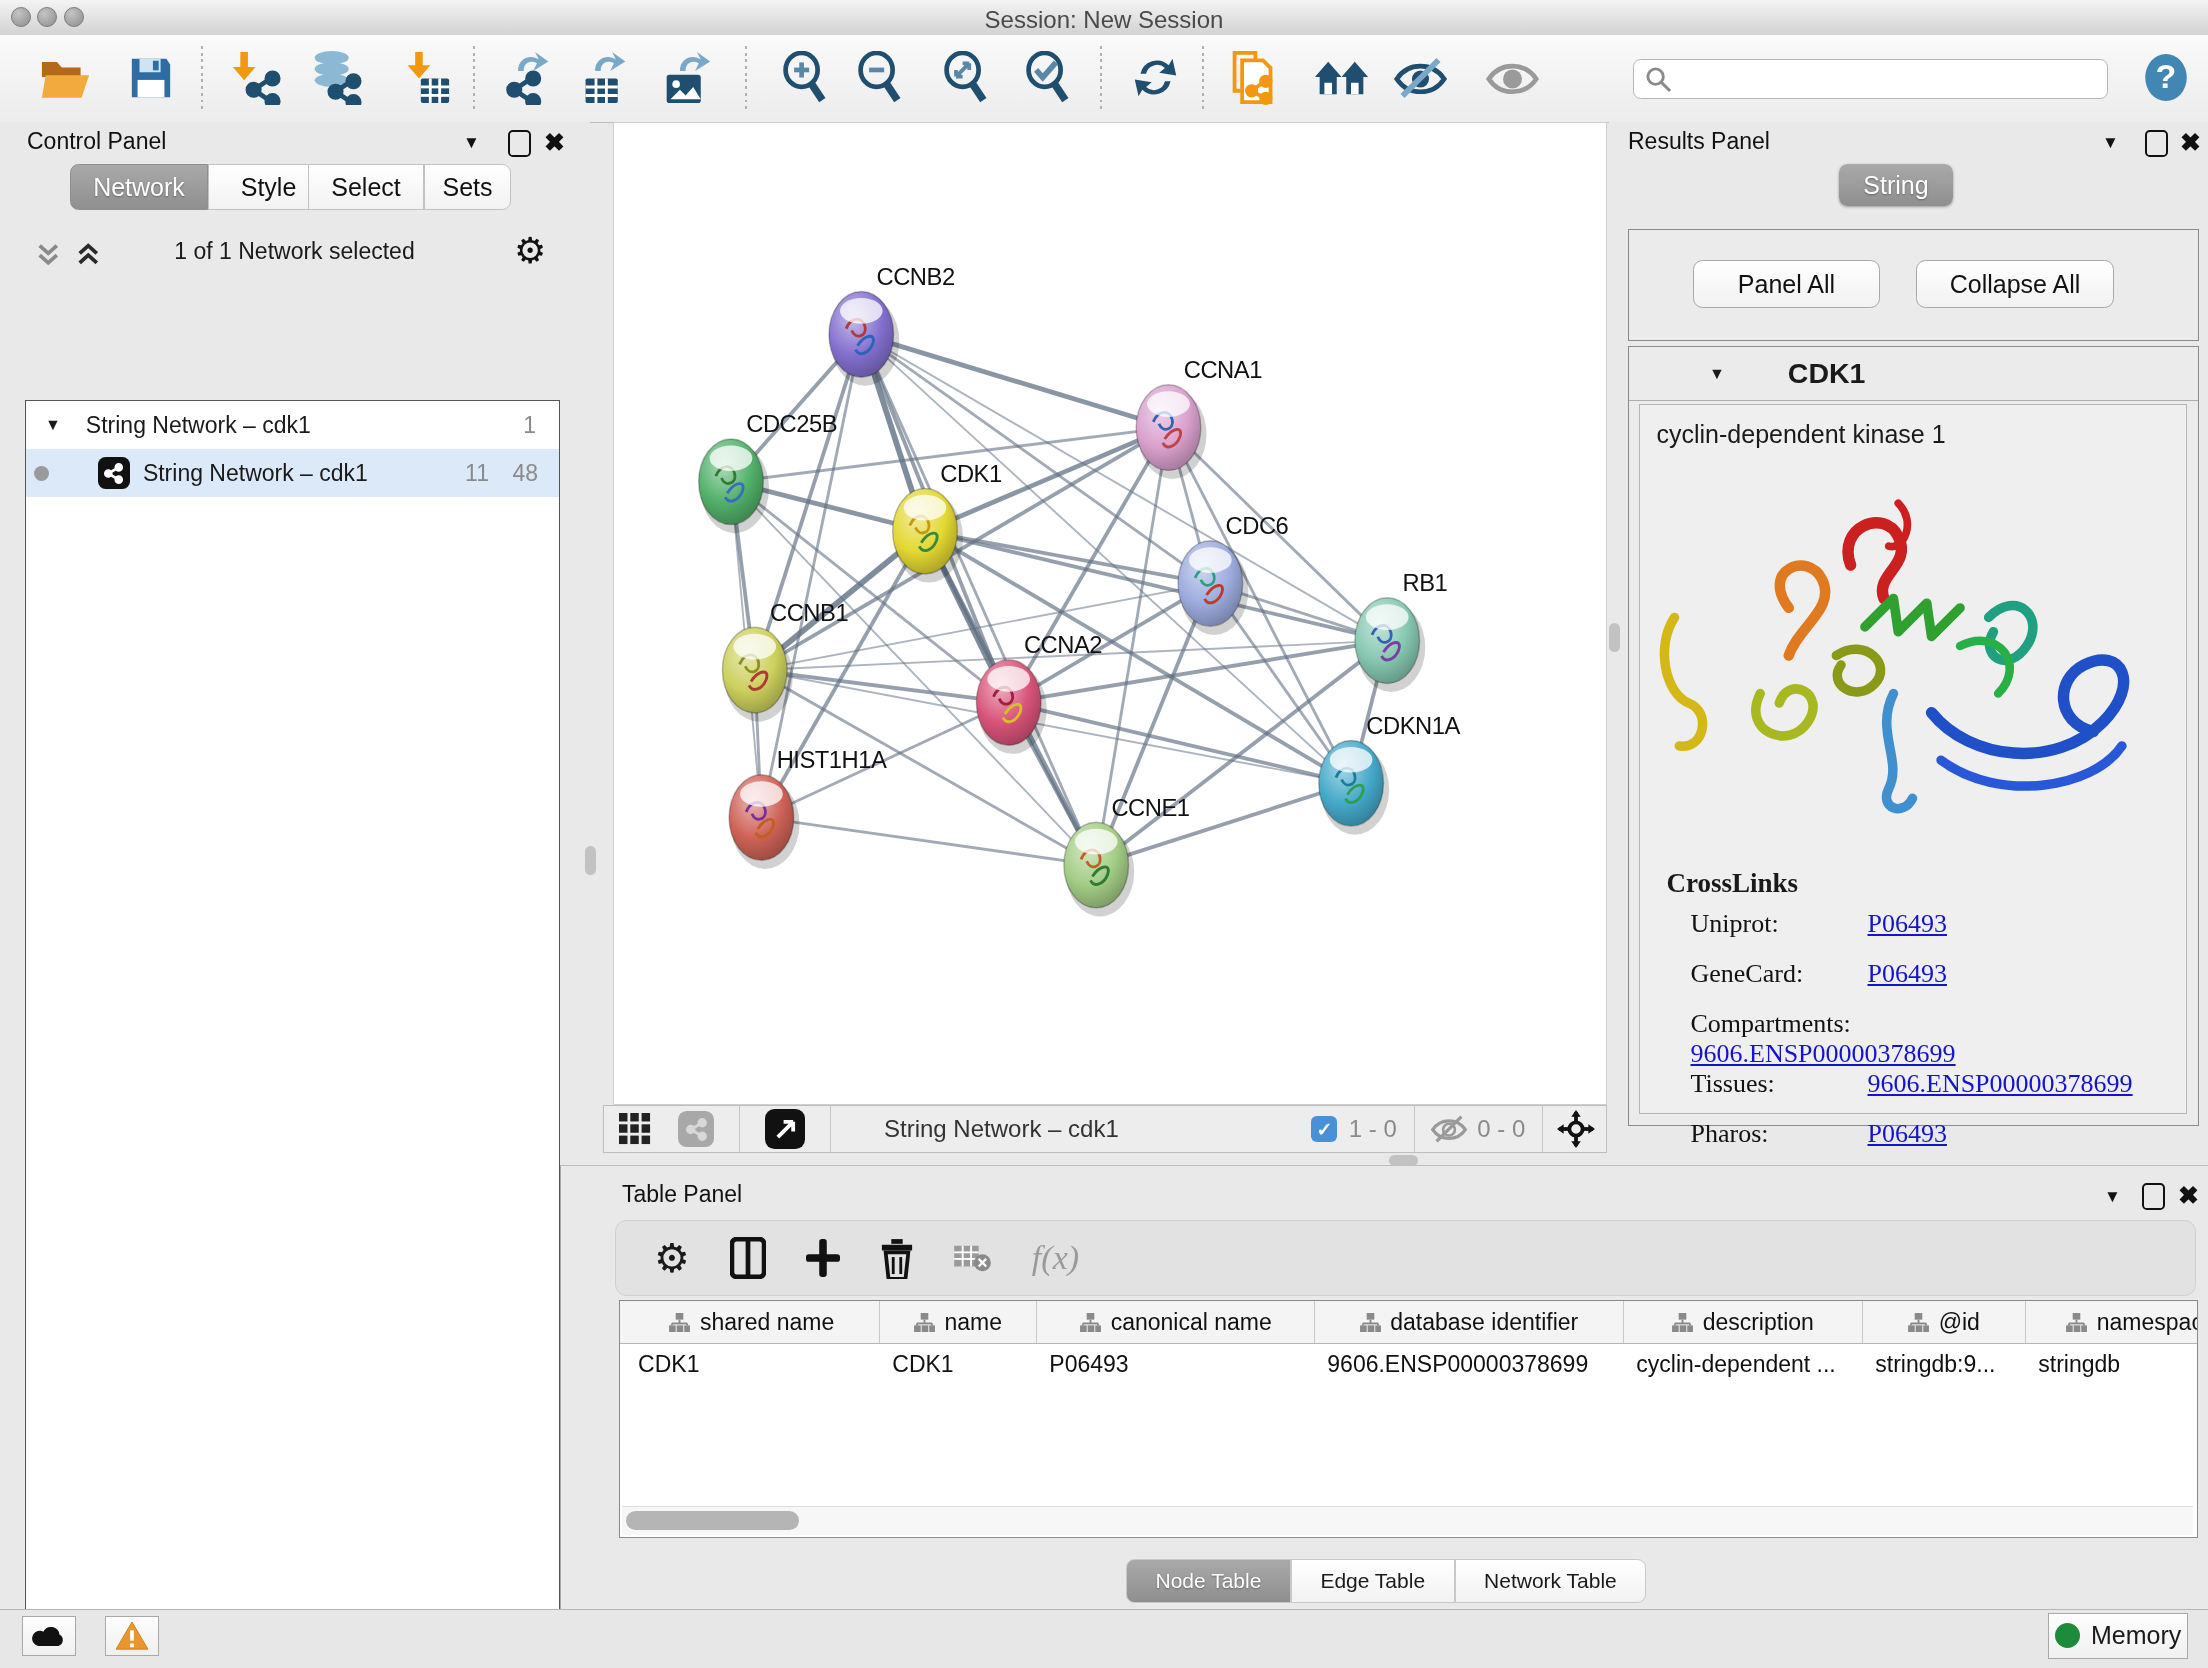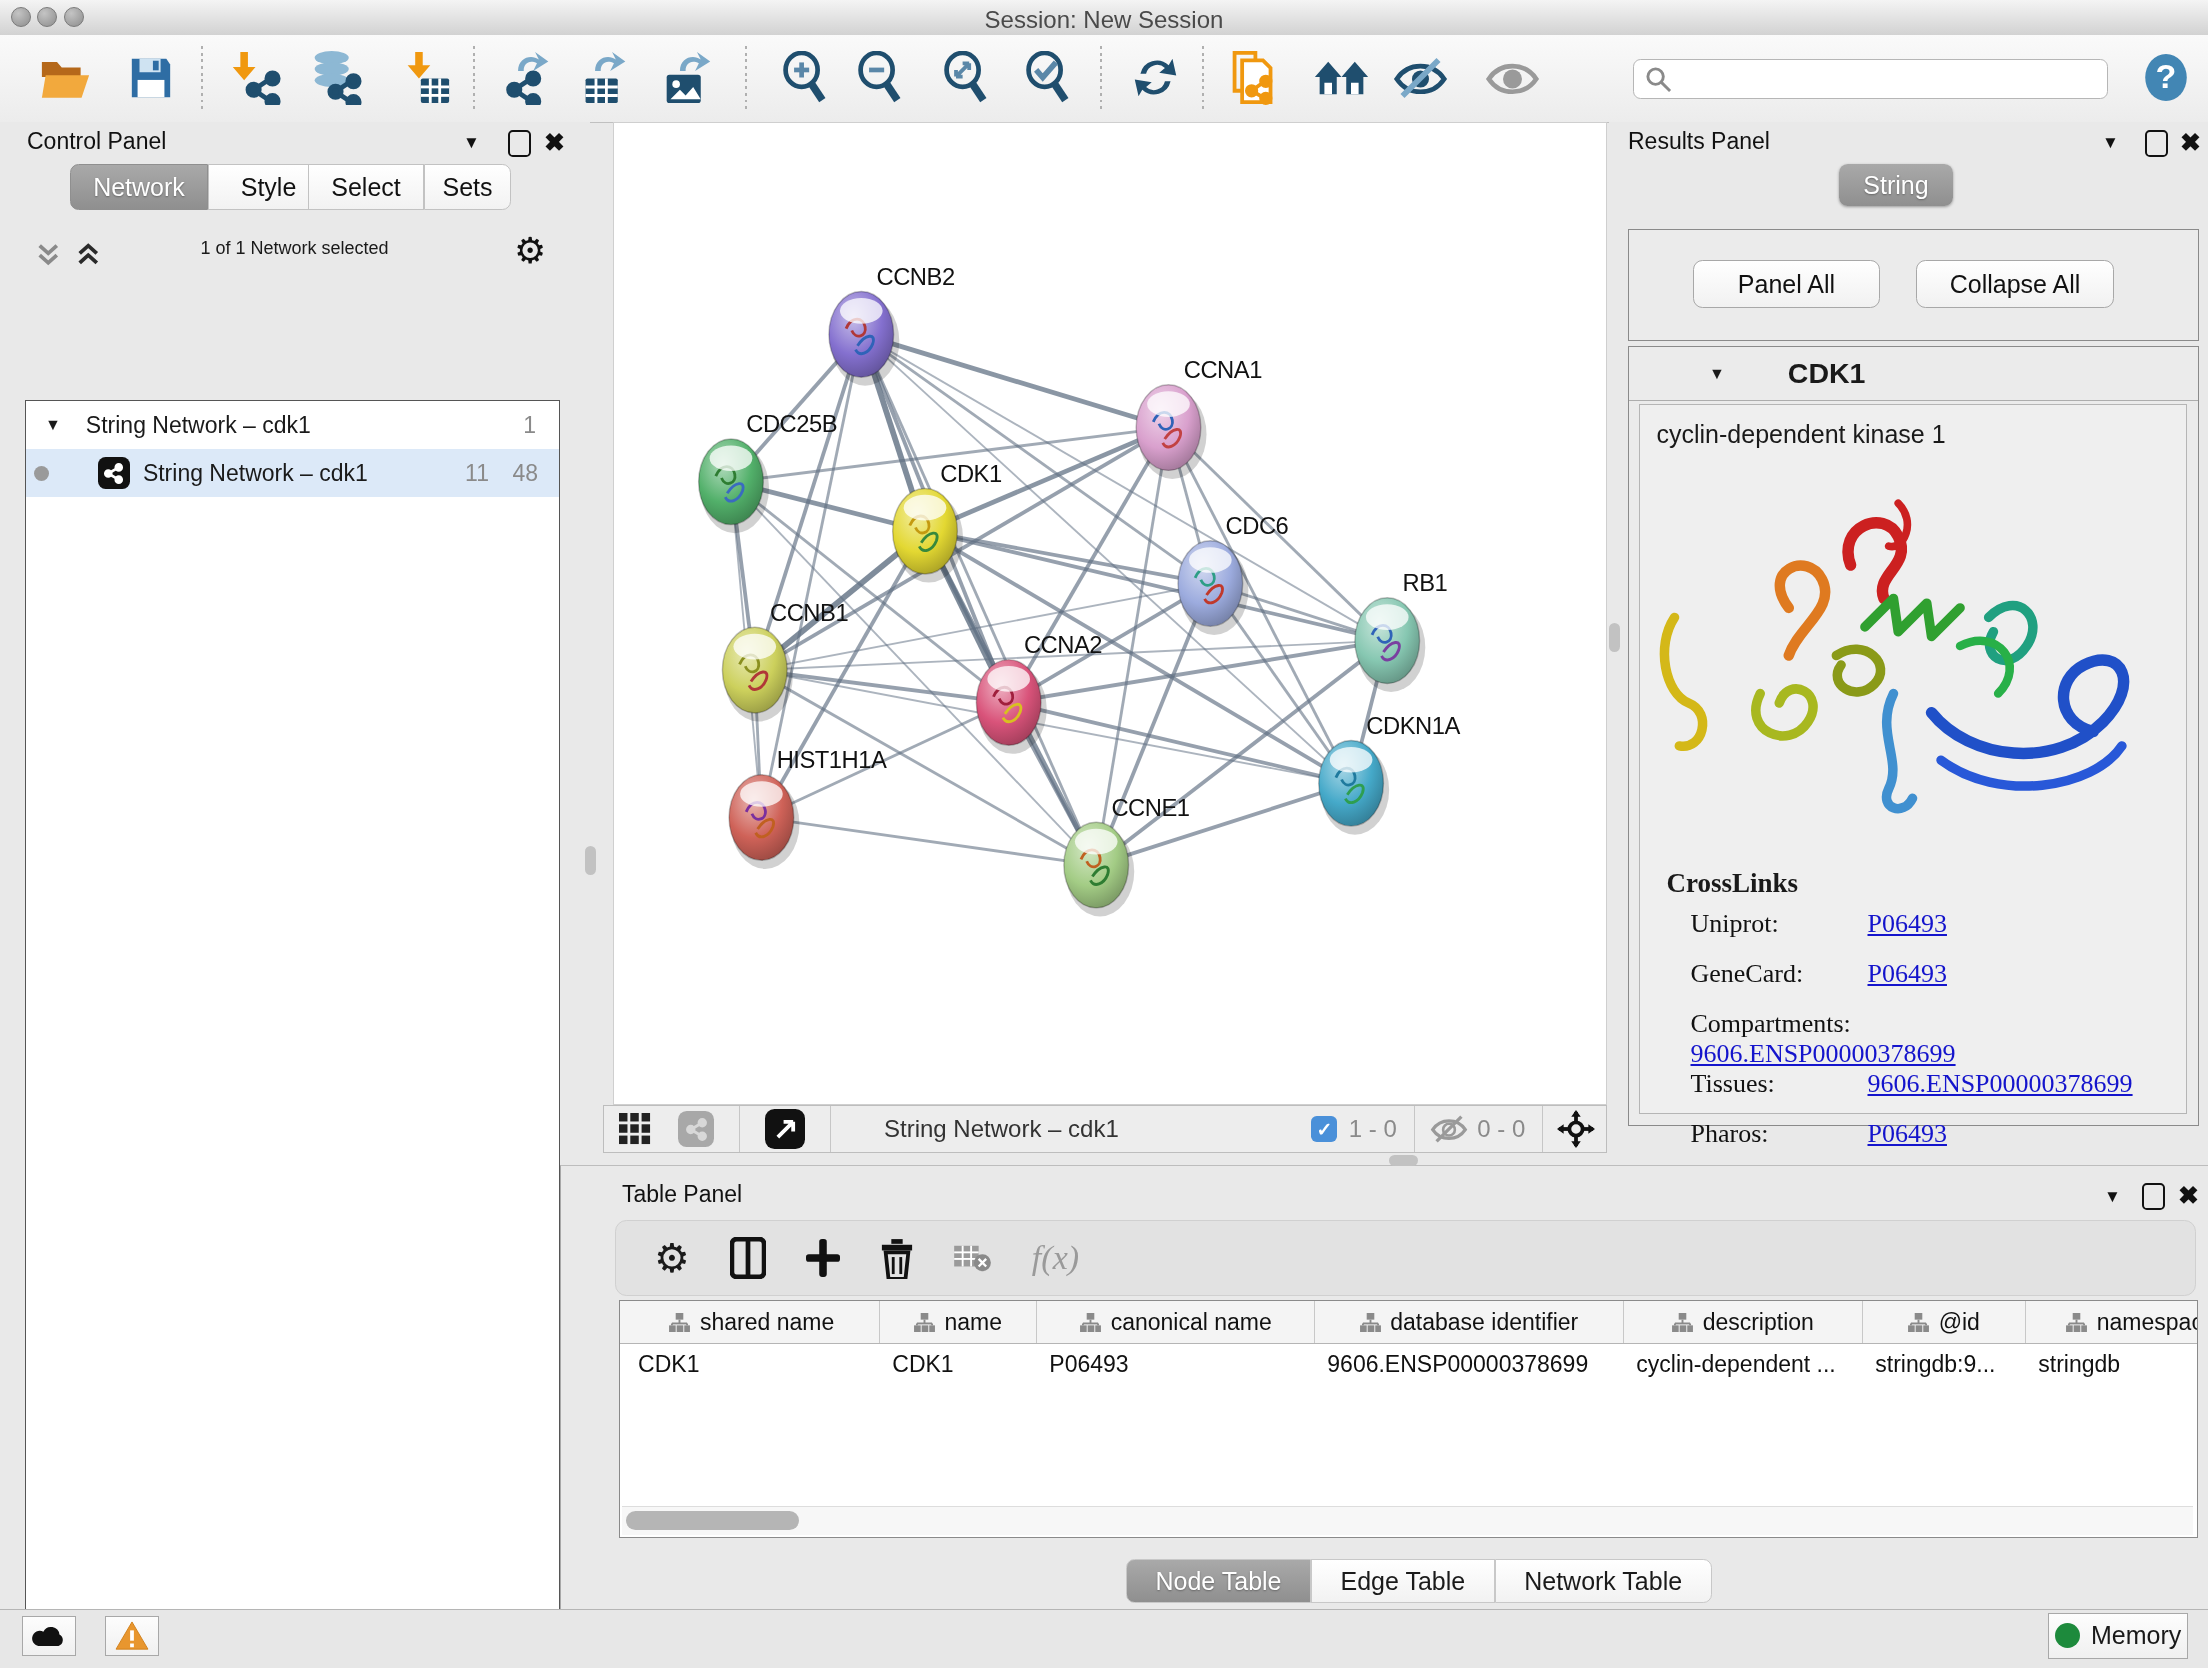--- a/index.html
+++ b/index.html
@@ -69,21 +69,21 @@
     box-sizing:border-box;overflow:hidden;}
   .th-row{position:absolute;left:0;top:0;height:42px;background:#f4f4f4;border-bottom:1px solid #b5b5b5;}
   .th-cell{position:absolute;top:0;height:42px;display:flex;align-items:center;justify-content:center;
     gap:9.5px;font-size:23px;color:#111;border-left:1px solid #c8c8c8;box-sizing:border-box;}
   .td-cell{position:absolute;top:42px;height:42px;display:flex;align-items:center;font-size:23px;color:#111;
     padding-left:13.3px;box-sizing:border-box;white-space:nowrap;}
   .hscroll{position:absolute;left:1.9px;bottom:1.9px;width:1571px;height:28.5px;background:#f7f7f7;border-top:1px solid #ddd;}
   .hthumb{position:absolute;left:3.8px;top:4.8px;width:173px;height:19px;background:#b5b5b5;border-radius:9.5px;}
   .tbl-tabs{position:absolute;top:393px;height:44px;display:flex;}
   .tbl-tab{height:44px;box-sizing:border-box;border:1px solid #c8c8c8;background:linear-gradient(#ffffff,#f2f2f2);
-    font-size:25px;display:flex;align-items:center;justify-content:center;padding:0 28.5px;}
+    font-size:21px;display:flex;align-items:center;justify-content:center;padding:0 28.5px;}
   .tbl-tab.active{background:linear-gradient(#a9a9a9,#8f8f8f);color:#fff;border-radius:8.6px 0 0 8.6px;text-shadow:0 1px 1.9px #666;}
   .tbl-tab.last{border-radius:0 8.6px 8.6px 0;}
   
   .statusbar{left:0;top:1609px;width:2208px;height:59px;background:#e7e7e7;border-top:1px solid #b5b5b5;}
   .sb-btn{position:absolute;top:5.7px;width:54px;height:40px;background:linear-gradient(#fdfdfd,#f0f0f0);
     border:1.9px solid #a8a8a8;display:flex;align-items:center;justify-content:center;box-sizing:border-box;}
   .mem-btn{position:absolute;left:2048px;top:2.9px;width:140px;height:46px;background:linear-gradient(#fdfdfd,#f0f0f0);
     border:1.9px solid #a8a8a8;display:flex;align-items:center;justify-content:center;gap:11.4px;font-size:25px;box-sizing:border-box;}
   .mem-dot{width:25px;height:25px;border-radius:50%;background:#1d8a3c;}
   .splitter{background:#c2c2c2;border-radius:7.6px;}
@@ -302,21 +302,21 @@
           <path d="M6 6 l9 8 9 -8"></path>
           <path d="M6 16 l9 8 9 -8"></path>
         </svg>
     </span>
     <span class="abs" style="left:74px;top:9.5px">
       <svg width="28.5" height="28.5" viewBox="0 0 30 30" fill="none" stroke="#2a2a2a" stroke-width="4">
           <path d="M6 14 l9 -8 9 8"></path>
           <path d="M6 24 l9 -8 9 8"></path>
         </svg>
     </span>
-    <span class="abs" style="left:152px;top:7.6px;width:285px;text-align:center;font-size:18px">1 of 1 Network selected</span>
+    <span class="abs" style="left:152px;top:7.6px;width:285px;text-align:center;font-size:23px">1 of 1 Network selected</span>
     <span class="abs" style="left:514px;top:0px;font-size:36px;color:#111">⚙</span>
   </div>
 
   <div class="tree-box abs">
     <div class="tree-row">
       <span style="margin-left:19px;font-size:16px">▼</span>
       <span style="margin-left:25px">String Network – cdk1</span>
       <span class="count" style="position:absolute;right:23px">1</span>
     </div>
     <div class="tree-row selected">

